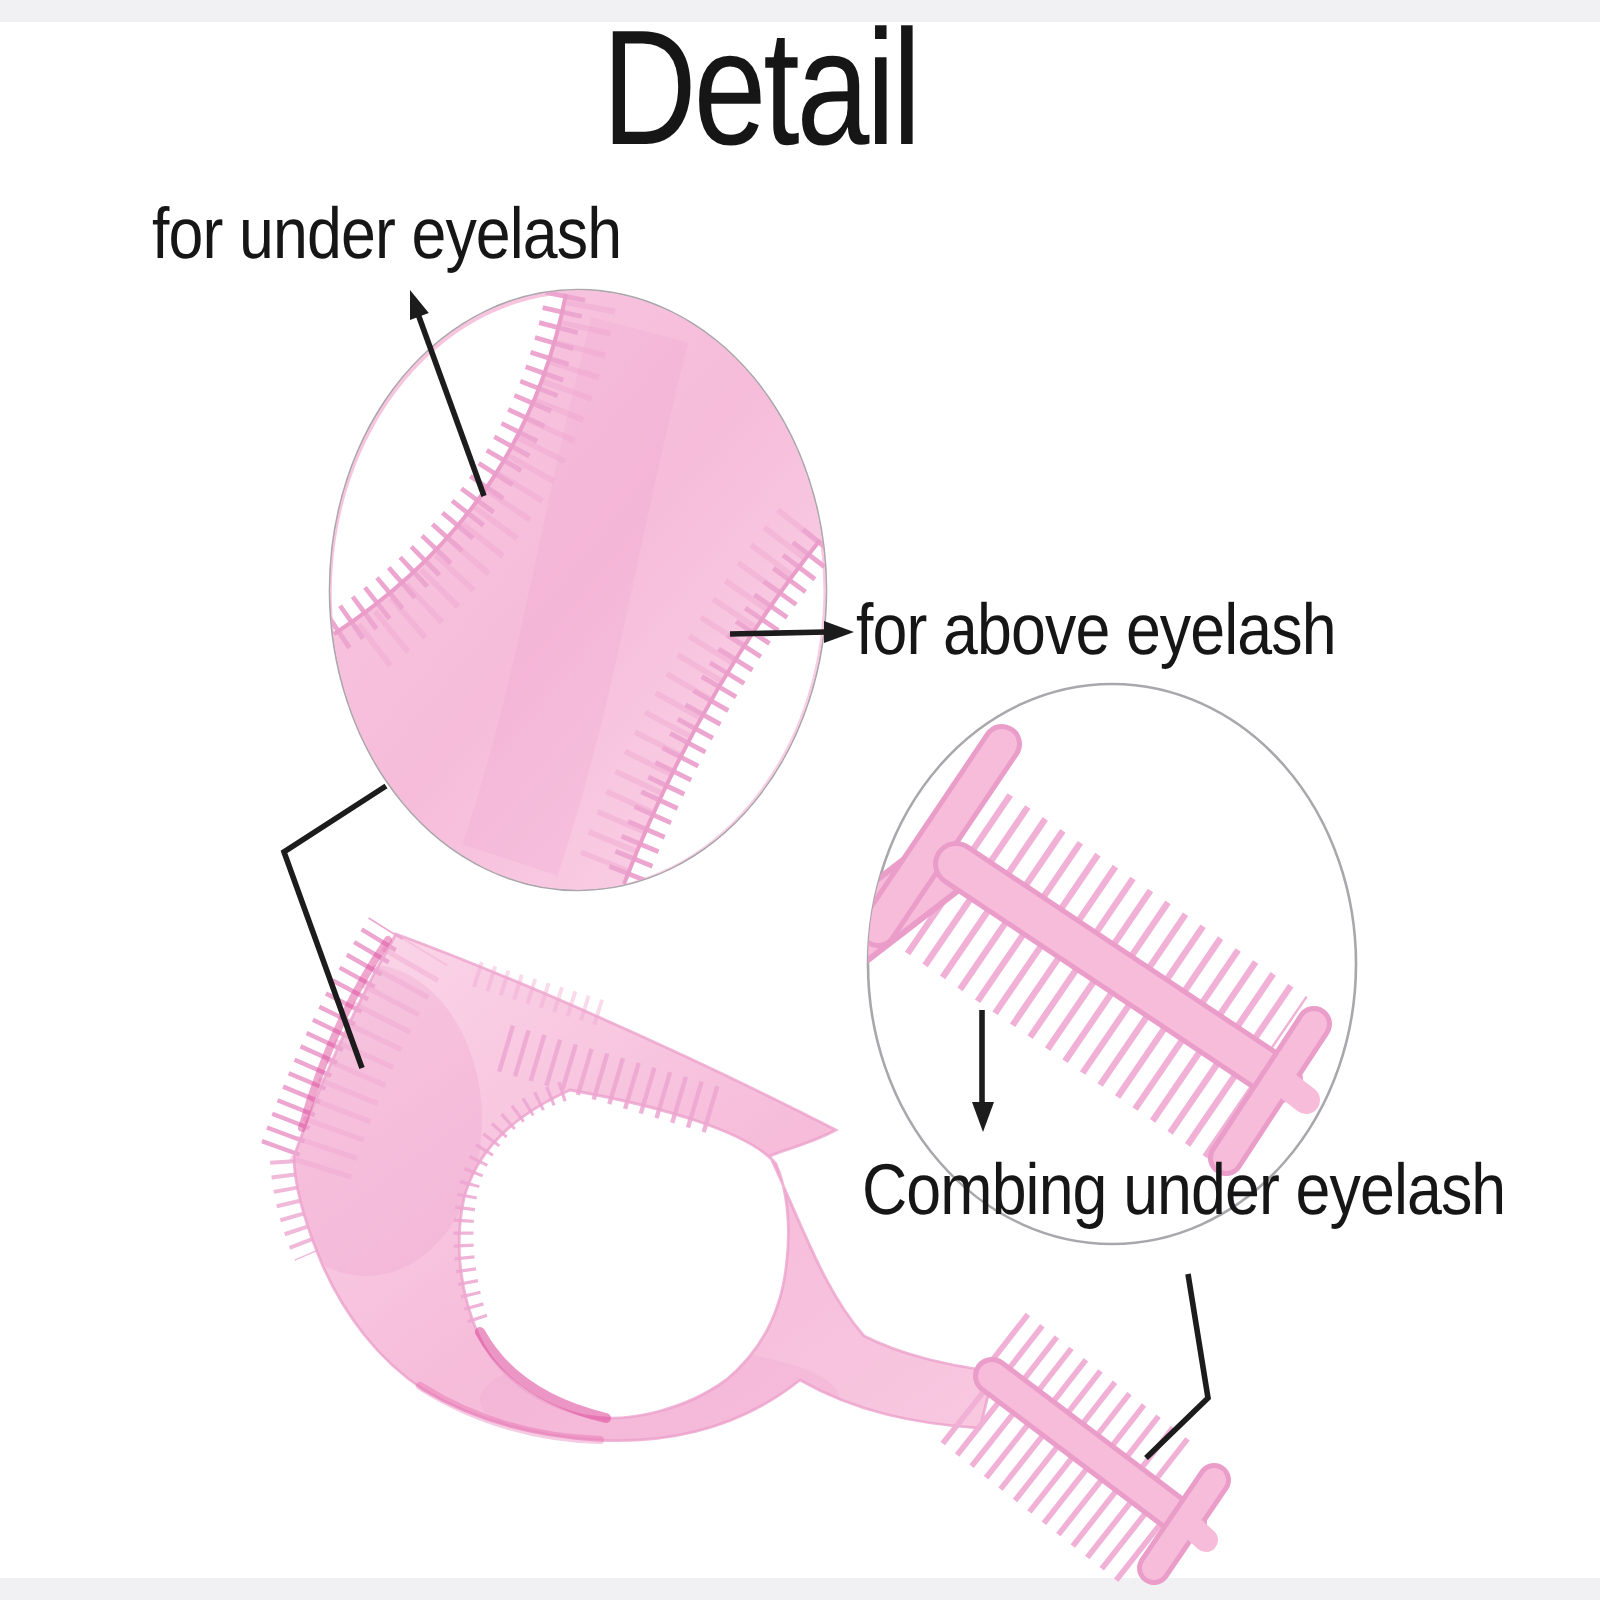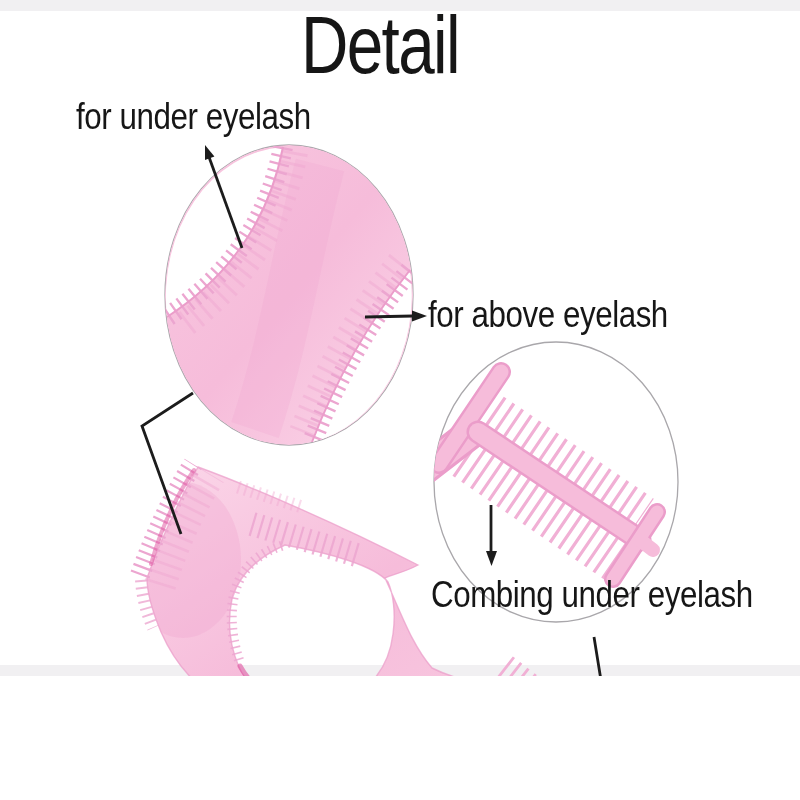--- a/index.html
+++ b/index.html
@@ -1,17 +1,17 @@
 <!DOCTYPE html>
 <html style="--c-background: #ffffff; --c-page_strip: #f1f0f2; --c-text: #161616; --c-line: #1c1c1c; --c-circle_stroke: #a9a7ab; --c-pink_light: #fbd7e9; --c-pink_mid: #f6bcda; --c-pink_soft: #f8c8e0; --c-pink_deep: #efa5cf; --c-pink_teeth: #eca6d0; --c-pink_edge: #eb9dca; --c-comb_teeth: #f1b0d5; --c-magenta_accent: #e0509e;"><head>
 <meta charset="utf-8">
 <style>
   html,body{margin:0;padding:0;}
   .page{
-    position:relative;width:800px;height:676px;overflow:hidden;
+    position:relative;width:800px;height:800px;overflow:hidden;
     background:var(--c-background,#fff);
     font-family:"Liberation Sans",sans-serif;
   }
   .strip{position:absolute;left:0;right:0;height:11px;background:var(--c-page_strip,#f1f0f2);}
   .strip.top{top:0;}
   .strip.bottom{bottom:0;}
   .title{
     position:absolute;top:2px;left:0;width:760px;text-align:center;
     font-size:82px;line-height:1.05;font-weight:500;color:var(--c-text,#161616);
     transform:scaleX(.80);transform-origin:50% 0;letter-spacing:-2px;white-space:nowrap;

